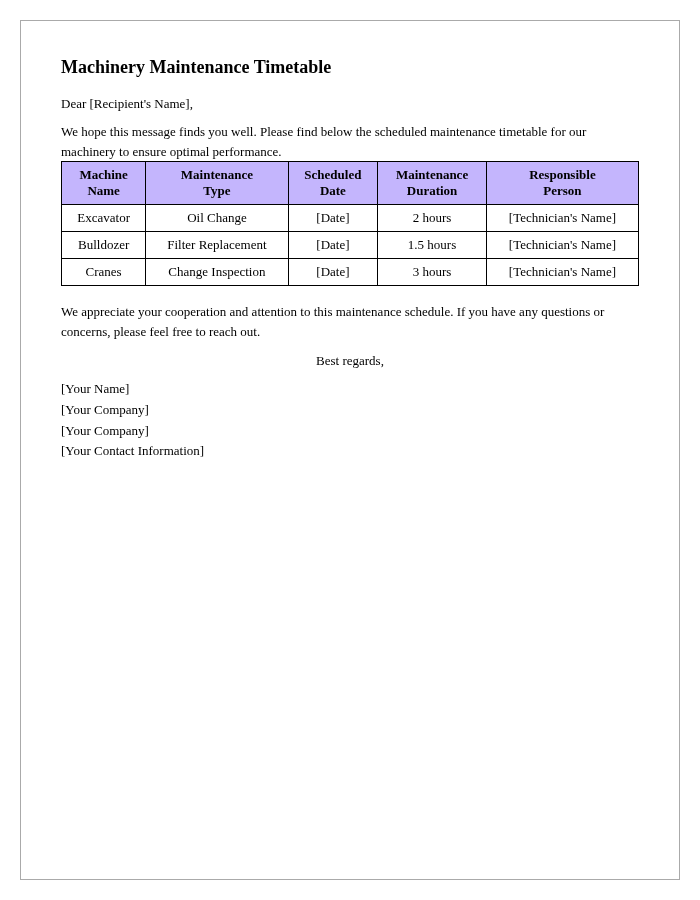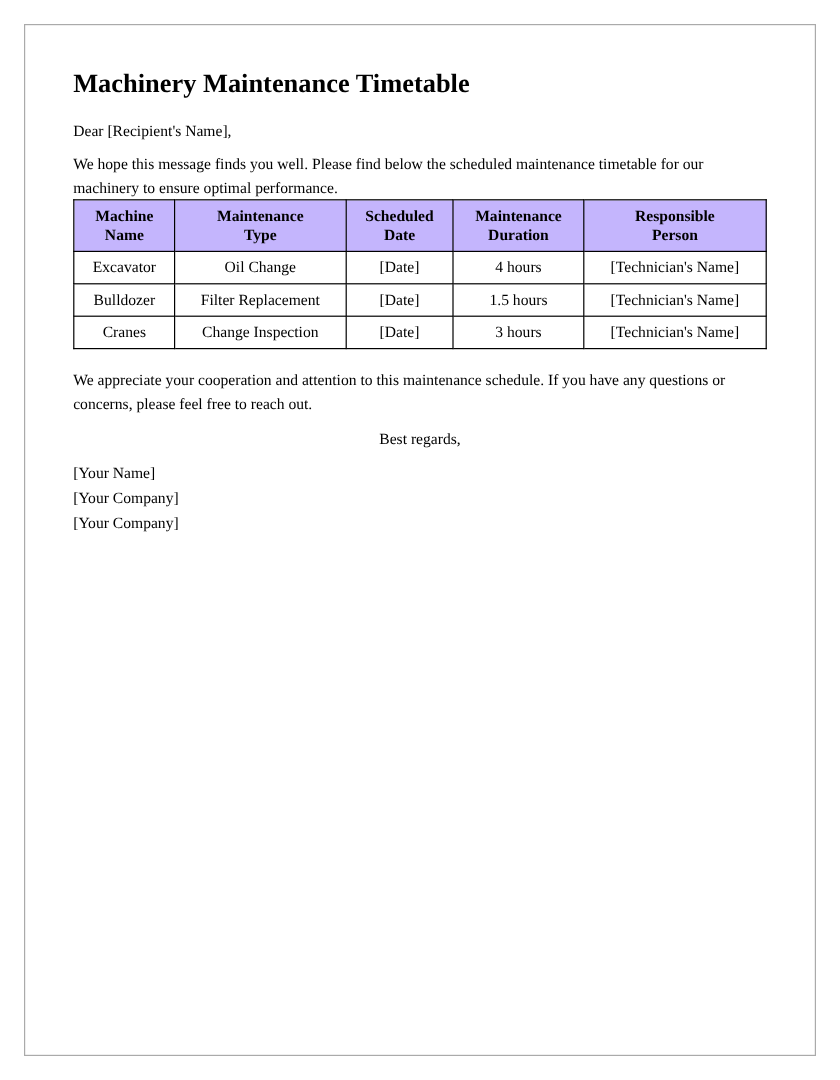--- a/index.html
+++ b/index.html
@@ -22,21 +22,21 @@
 
     .page {
       width: 660px;
       height: 860px;
       border: 1px solid #aaa;
       padding: 36px 40px;
       background: #fff;
     }
 
     .title {
-      font-size: 22px;
+      font-size: 18px;
       font-weight: bold;
       margin-bottom: 18px;
       font-family: Georgia, serif;
     }
 
     .greeting {
       margin-bottom: 10px;
     }
 
     .intro {
@@ -98,21 +98,21 @@
         <th>Scheduled<br>Date</th>
         <th>Maintenance<br>Duration</th>
         <th>Responsible<br>Person</th>
       </tr>
     </thead>
     <tbody id="table-body">
     <tr>
           <td>Excavator</td>
           <td>Oil Change</td>
           <td>[Date]</td>
-          <td>4 hours</td>
+          <td>2 hours</td>
           <td>[Technician's Name]</td>
         </tr>
         <tr>
           <td>Bulldozer</td>
           <td>Filter Replacement</td>
           <td>[Date]</td>
           <td>1.5 hours</td>
           <td>[Technician's Name]</td>
         </tr>
         <tr>
@@ -126,14 +126,15 @@
   </table>
 
   <p class="closing">We appreciate your cooperation and attention to this maintenance schedule. If you have any questions or concerns, please feel free to reach out.</p>
 
   <p class="best-regards">Best regards,</p>
 
   <div class="signature">
     <p>[Your Name]</p>
     <p>[Your Company]</p>
     <p>[Your Company]</p>
+    <p>[Your Contact Information]</p>
   </div>
 </div>
 
 </body></html>

